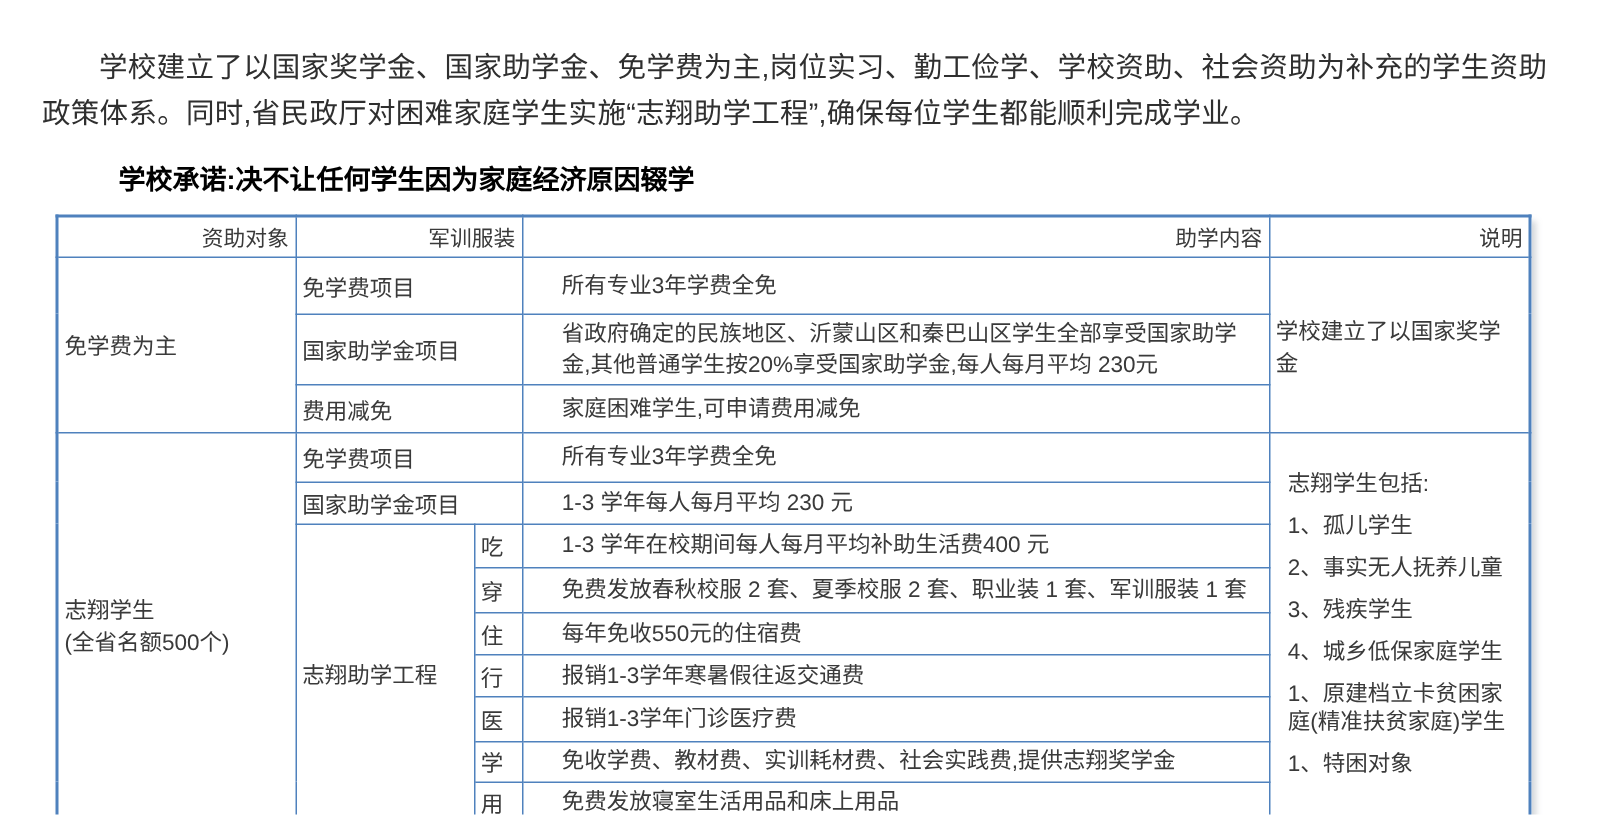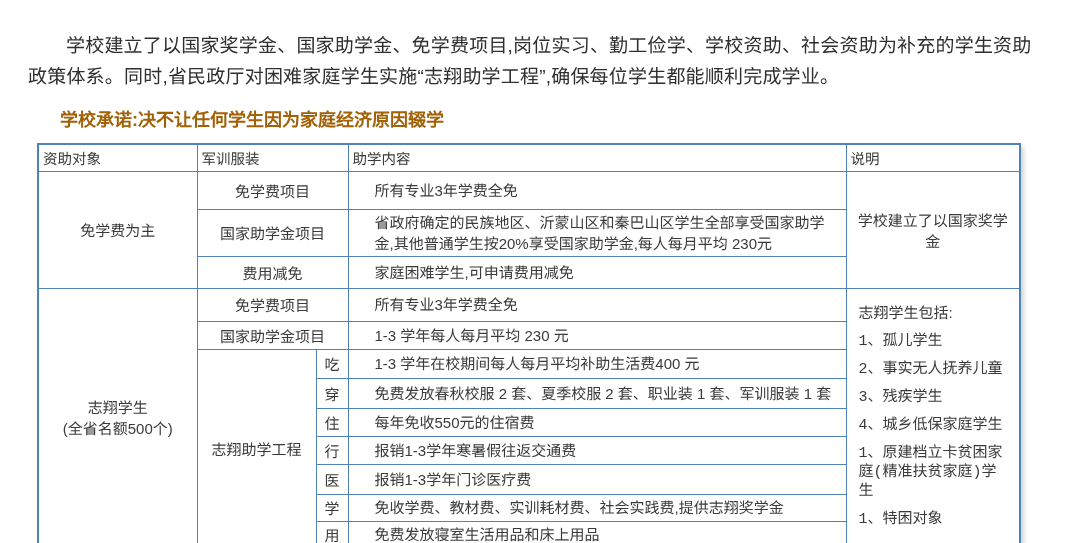--- a/index.html
+++ b/index.html
@@ -14,55 +14,55 @@
 
   .intro {
     font-size: 19px;
     line-height: 31px;
     color: #2f2f2f;
     text-indent: 2em;
     letter-spacing: 0.2px;
   }
 
   .promise {
-    margin: 13px 0 0 32px;
+    margin: 13px 0 0 51px;
     font-size: 18px;
     font-weight: bold;
-    color: #a16207;
+    color: #000000;
   }
 
   .aid-table {
     margin: 12px 0 0 9px;
     border-collapse: collapse;
     table-layout: fixed;
     width: 982px;
     border: 2px solid #4f81bd;
     box-shadow: 3px 4px 4px rgba(130, 140, 150, 0.35);
   }
   .aid-table td {
     border: 1px solid #4f81bd;
     font-size: 15px;
     color: #3a3a3a;
     vertical-align: middle;
     padding: 2px 4px;
   }
-  .aid-table td.center { text-align: center; }
+  .aid-table td.center { }
   .aid-table td.content { text-align: left; padding-left: 26px; padding-right: 10px; line-height: 21px; }
-  .aid-table tr.hdr td { height: 27px; font-size: 14.5px; text-align: left; }
+  .aid-table tr.hdr td { height: 27px; font-size: 14.5px; text-align: right; }
   .note-cell { padding-left: 12px !important; padding-right: 8px !important; }
   .note-title { margin: 2px 0 10px 0; }
-  .note-item { margin: 9px 0; line-height: 19px; font-family: Liberation Mono, monospace; }
+  .note-item { margin: 9px 0; line-height: 19px; }
   .target-line { line-height: 21px; }
 </style>
 </head>
 <body>
 
 <div class="page">
 
-  <p class="intro">学校建立了以国家奖学金、国家助学金、免学费项目,岗位实习、勤工俭学、学校资助、社会资助为补充的学生资助政策体系。同时,省民政厅对困难家庭学生实施“志翔助学工程”,确保每位学生都能顺利完成学业。</p>
+  <p class="intro">学校建立了以国家奖学金、国家助学金、免学费为主,岗位实习、勤工俭学、学校资助、社会资助为补充的学生资助政策体系。同时,省民政厅对困难家庭学生实施“志翔助学工程”,确保每位学生都能顺利完成学业。</p>
 
   <h2 class="promise">学校承诺:决不让任何学生因为家庭经济原因辍学</h2>
 
   <table class="aid-table">
     <colgroup>
       <col style="width:159px">
       <col style="width:119px">
       <col style="width:32px">
       <col style="width:498px">
       <col style="width:174px">

